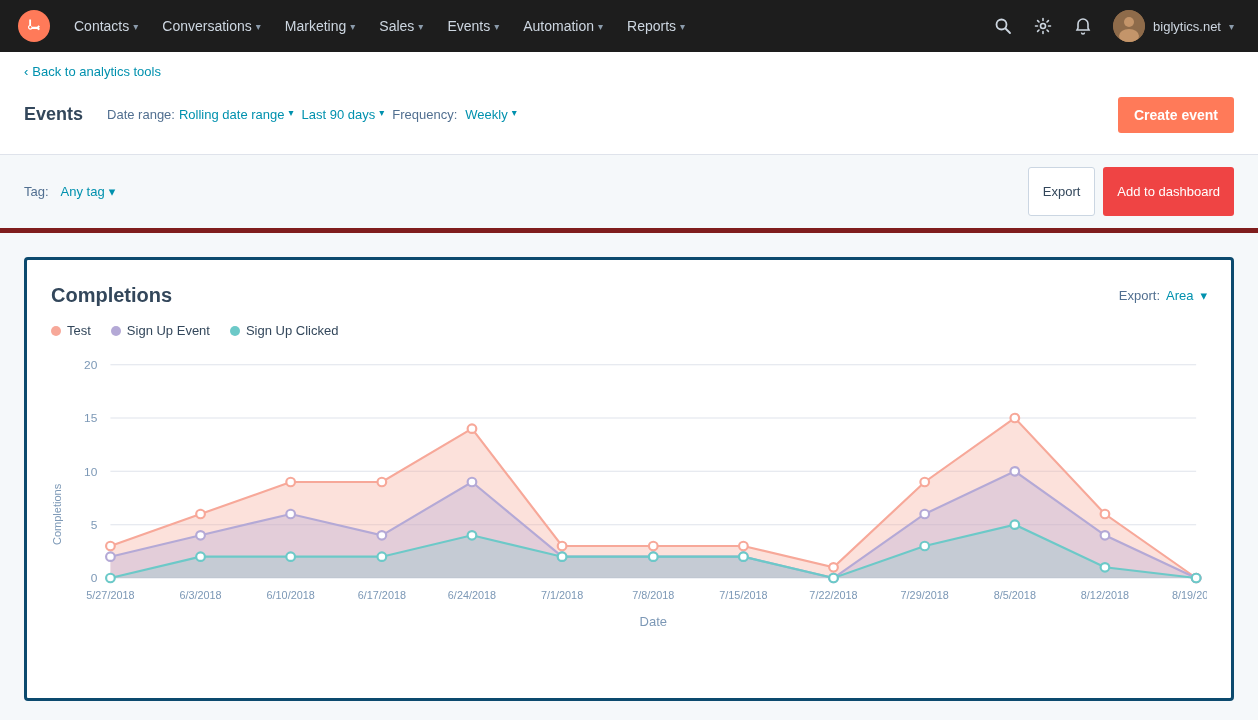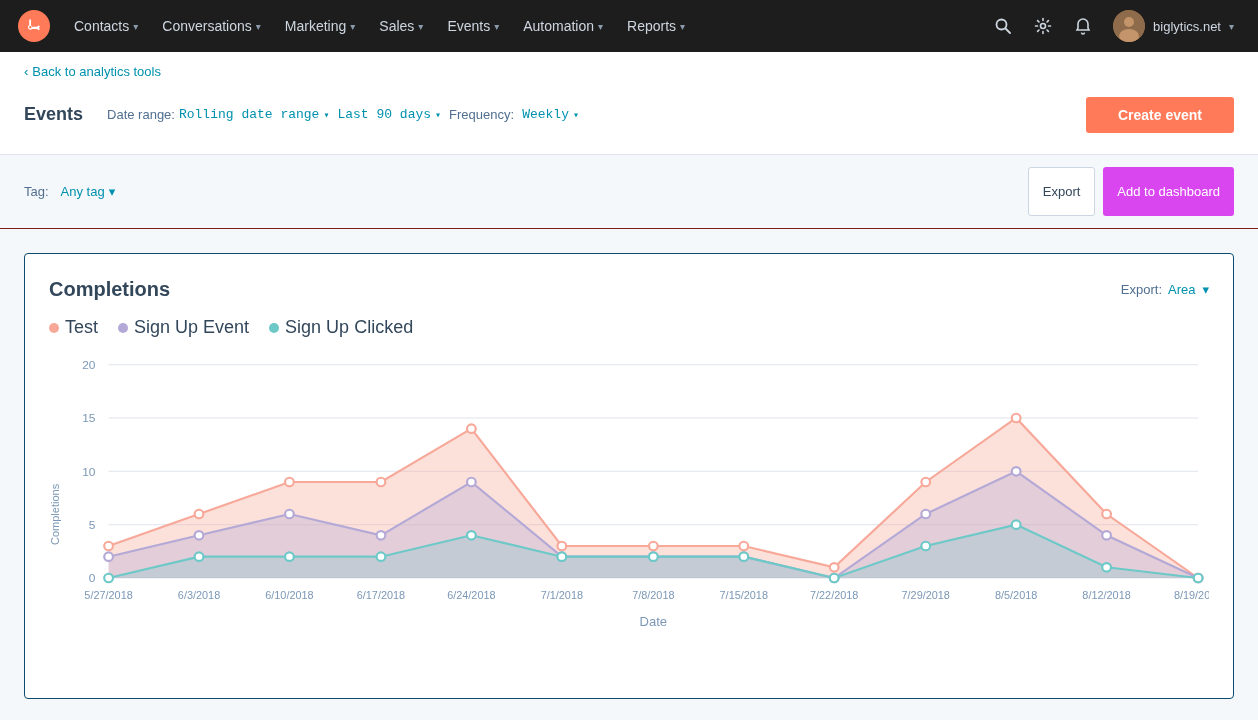--- a/index.html
+++ b/index.html
@@ -69,78 +69,77 @@
       padding: 8px 0 16px;
     }
     .page-title {
       font-size: 18px; font-weight: 600; color: #33475b;
     }
     .filter-row {
       display: flex; align-items: center; flex: 1;
     }
     .filter-label { color: #516f90; font-size: 13px; }
     .filter-btn {
-      display: flex; align-items: center; gap: 4px;
+      display: flex; align-items: flex-start; gap: 4px;
       color: #0091ae; font-size: 13px; cursor: pointer;
       padding: 2px 4px;
       border-radius: 3px;
-      font-family: Liberation Mono, monospace;
     }
     .filter-btn .caret { font-size: 10px; }
     .filter-sep { color: #516f90; font-size: 13px; margin: 16px 4px; }
     .create-btn {
       margin-left: auto;
       background: #ff7a59;
       color: #fff;
       border: none;
-      padding: 10px 32px;
+      padding: 10px 16px;
       border-radius: 3px;
       font-size: 14px;
       font-weight: 600;
       cursor: pointer;
       white-space: nowrap;
     }
 
     
     .toolbar {
       background: #f5f8fa;
       padding: 12px 24px;
       display: flex; align-items: center; gap: 12px;
-      border-bottom: 1px solid #7f1d1d;
+      border-bottom: 5px solid #7f1d1d;
     }
     .tag-label { color: #516f90; font-size: 13px; }
     .tag-select {
       display: flex; gap: 4px;
       color: #0091ae; font-size: 13px; cursor: pointer;
     }
     .toolbar-actions { margin-left: auto; display: flex; gap: 8px; }
     .export-btn {
       background: #fff;
       border: 1px solid #cbd6e2;
       color: #33475b;
       padding: 16px 14px;
       border-radius: 3px;
       font-size: 13px;
       cursor: pointer;
     }
     .dashboard-btn {
-      background: #d946ef;
+      background: #ef4444;
       color: #fff;
       border: none;
       padding: 7px 14px;
       border-radius: 3px;
       font-size: 13px;
       cursor: pointer;
     }
 
     
     .chart-card {
       background: #fff;
       margin: 24px;
-      border: 1px solid #0c4a6e;
+      border: 3px solid #0c4a6e;
       border-radius: 4px;
       padding: 24px;
     }
     .chart-header {
       display: flex; align-items: center; justify-content: space-between;
       margin-bottom: 16px;
     }
     .chart-title { font-size: 20px; font-weight: 600; color: #33475b; }
     .style-selector {
       display: flex; align-items: center; gap: 6px;
@@ -149,21 +148,21 @@
     .style-btn {
       display: flex; align-items: center; gap: 7px;
       color: #0091ae; font-size: 13px; cursor: pointer;
     }
     .legend {
       display: flex; align-items: center; gap: 20px;
       margin-bottom: 16px;
     }
     .legend-item {
       display: flex; align-items: center; gap: 6px;
-      font-size: 18px; color: #33475b;
+      font-size: 13px; color: #33475b;
     }
     .legend-dot {
       width: 10px; height: 10px; border-radius: 50%;
     }
 
     
     .chart-wrap {
       display: flex;
       width: 100%;
       height: 320px;

